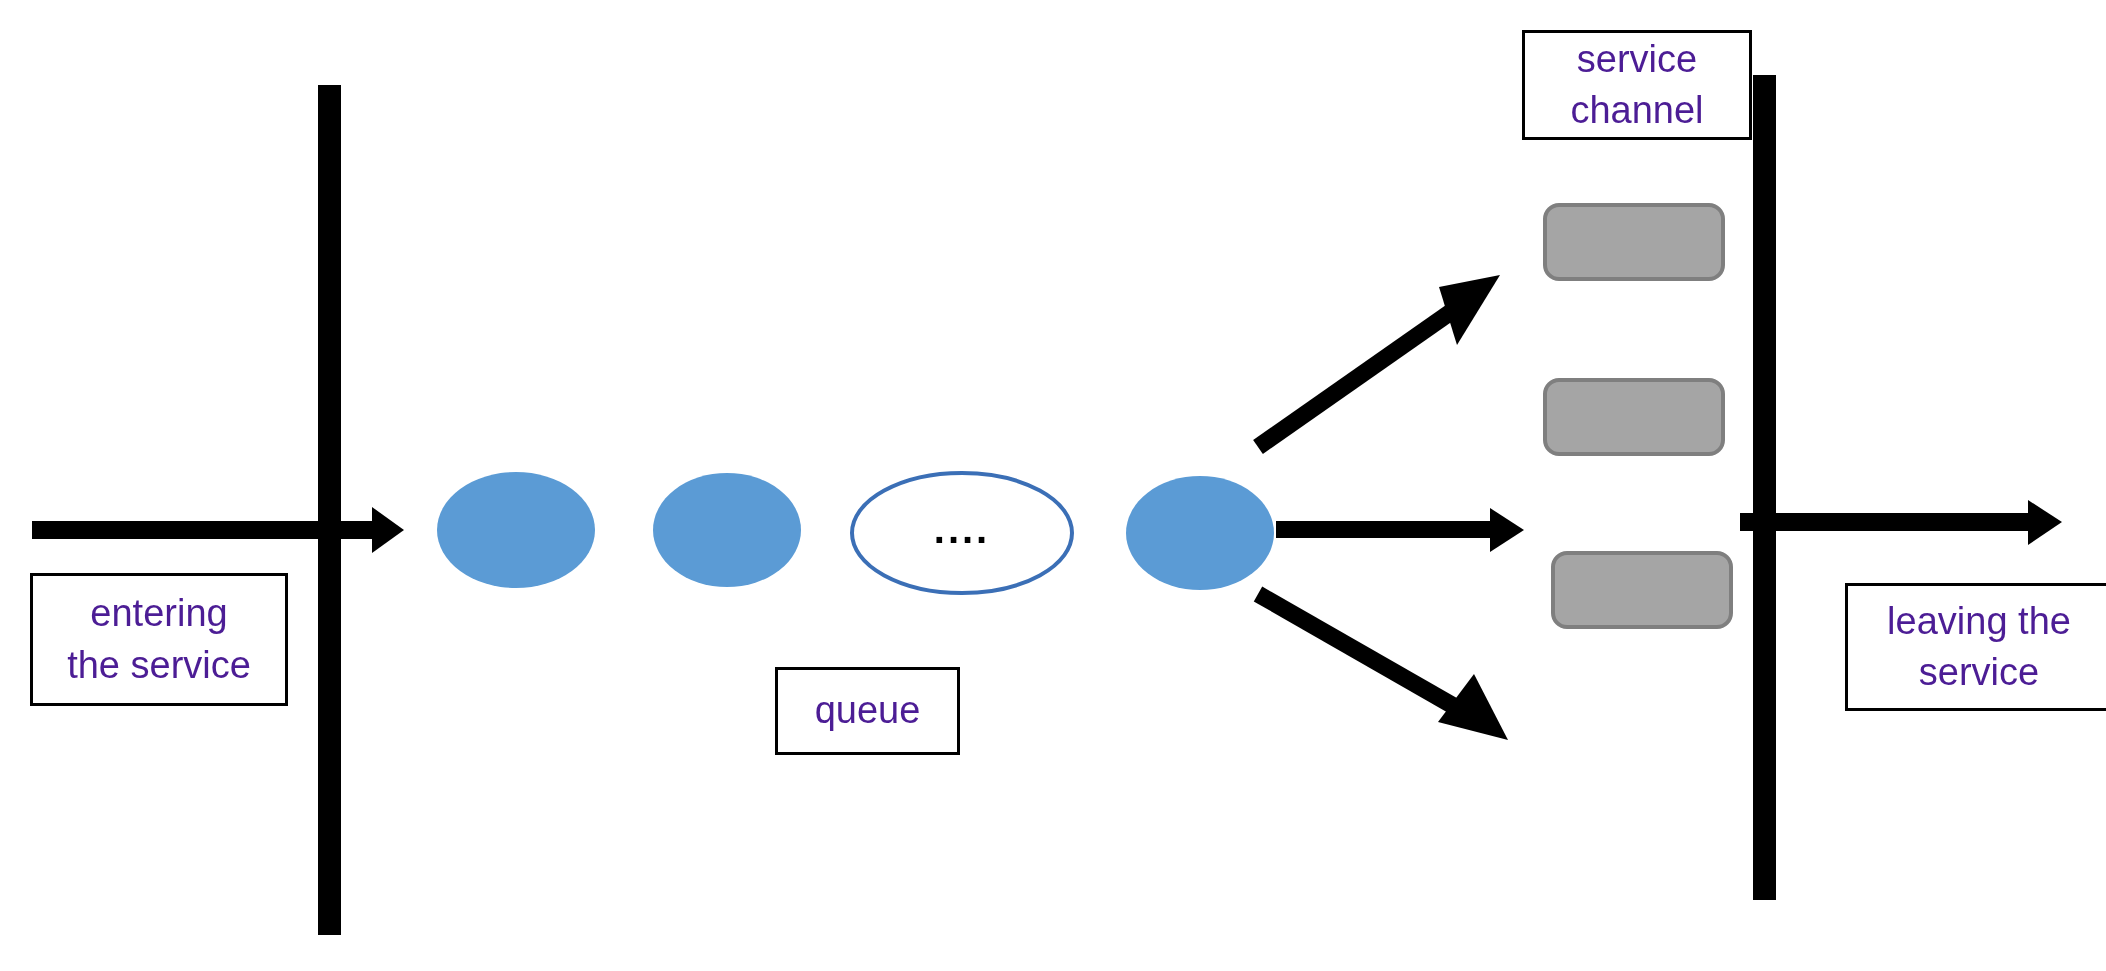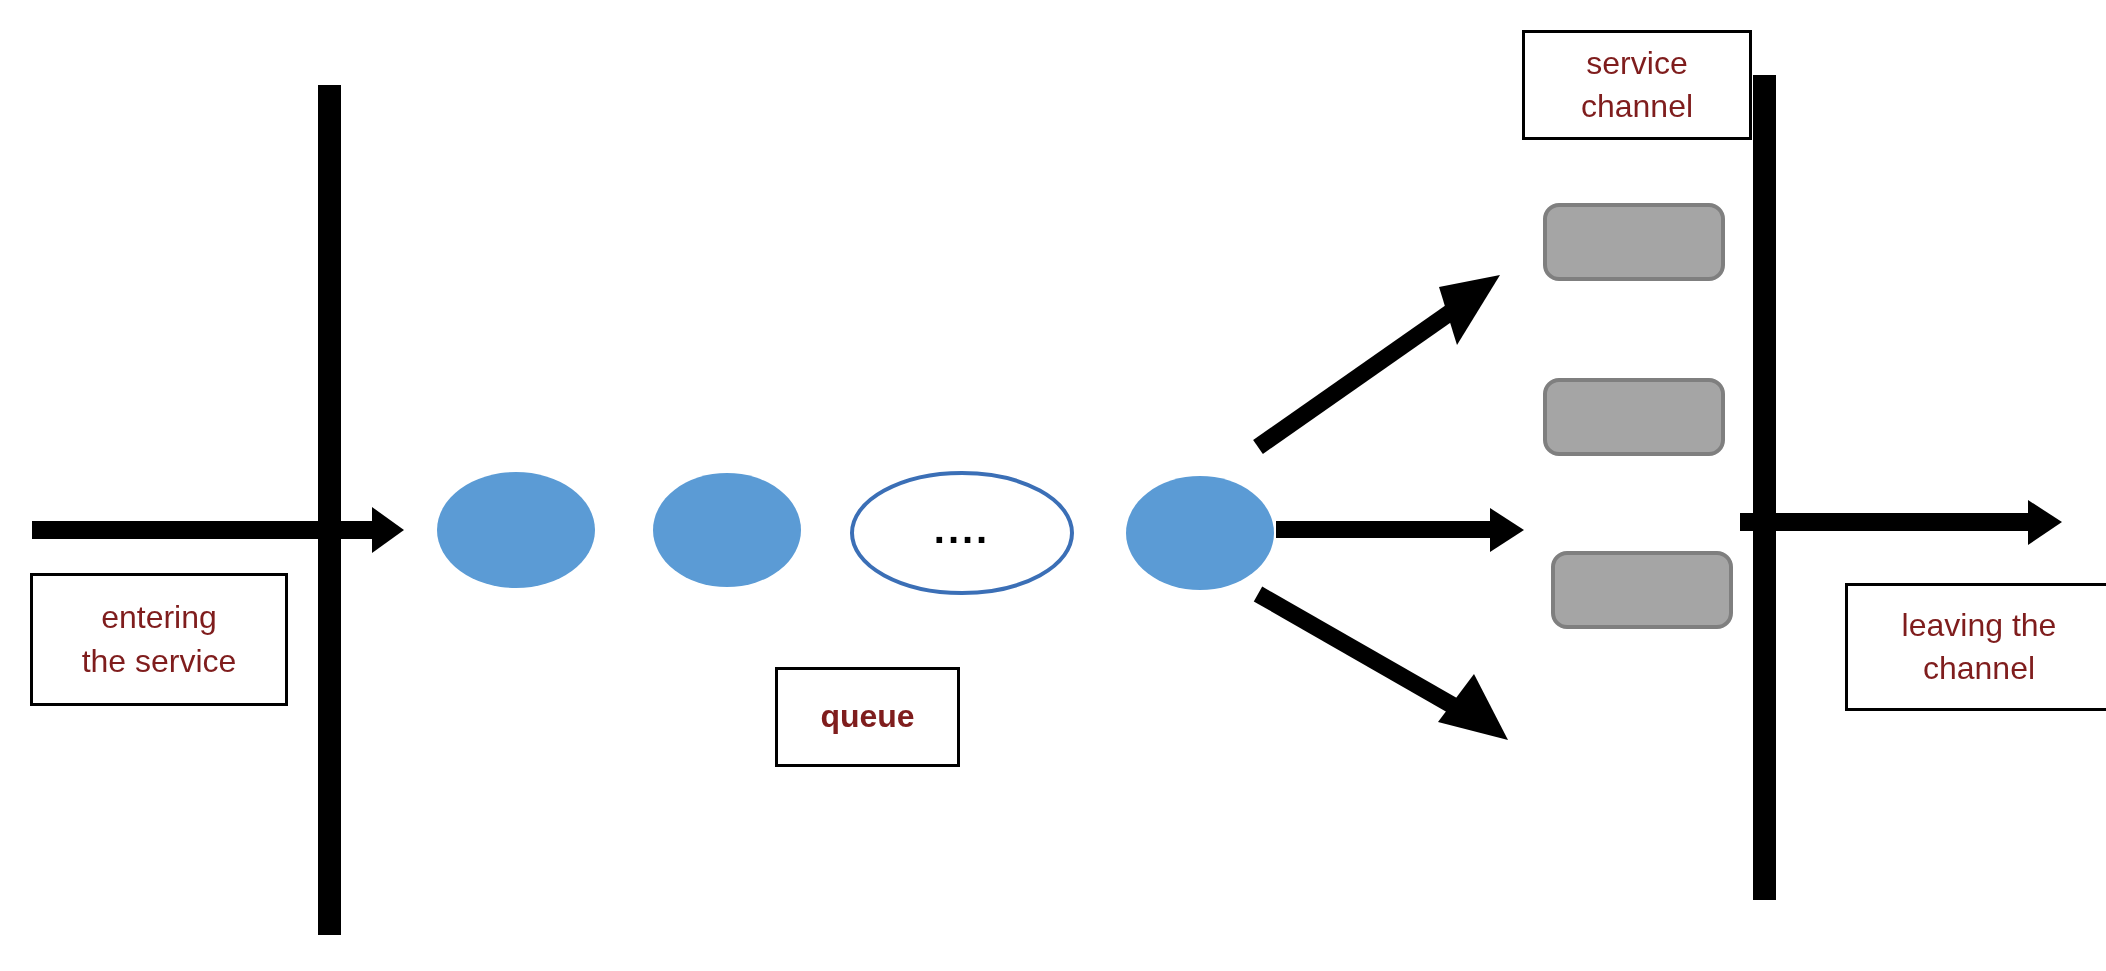--- a/index.html
+++ b/index.html
@@ -26,35 +26,35 @@
   }
   .label-box {
     position: absolute;
     box-sizing: border-box;
     background: #ffffff;
     border: 3px solid #000000;
     display: flex;
     align-items: center;
     justify-content: center;
     text-align: center;
-    color: #7f1d1d;
-    font-size: 32px;
+    color: #4c1d95;
+    font-size: 38px;
     line-height: 1.35;
     font-family: "Liberation Sans", sans-serif;
     z-index: 5;
   }
   .label-box .lbl-text {
     display: block;
     white-space: pre-line;
   }
   #box-entering {
     left: 30px;  top: 573px;  width: 258px;  height: 133px;
   }
   #box-queue {
-    left: 775px; top: 667px;  width: 185px;  height: 100px; font-weight: bold;
+    left: 775px; top: 667px;  width: 185px;  height: 88px;
   }
   #box-service-channel {
     left: 1522px; top: 30px;  width: 230px;  height: 110px;
   }
   #box-leaving {
     left: 1845px; top: 583px; width: 268px; height: 128px;
   }
 </style>
 </head>
 <body>
@@ -118,16 +118,16 @@
     <span class="lbl-text">queue</span>
   </div>
 
   <div class="label-box" id="box-service-channel">
     <span class="lbl-text">service
 channel</span>
   </div>
 
   <div class="label-box" id="box-leaving">
     <span class="lbl-text">leaving the
-channel</span>
+service</span>
   </div>
 
 </div>
 
 </body></html>

